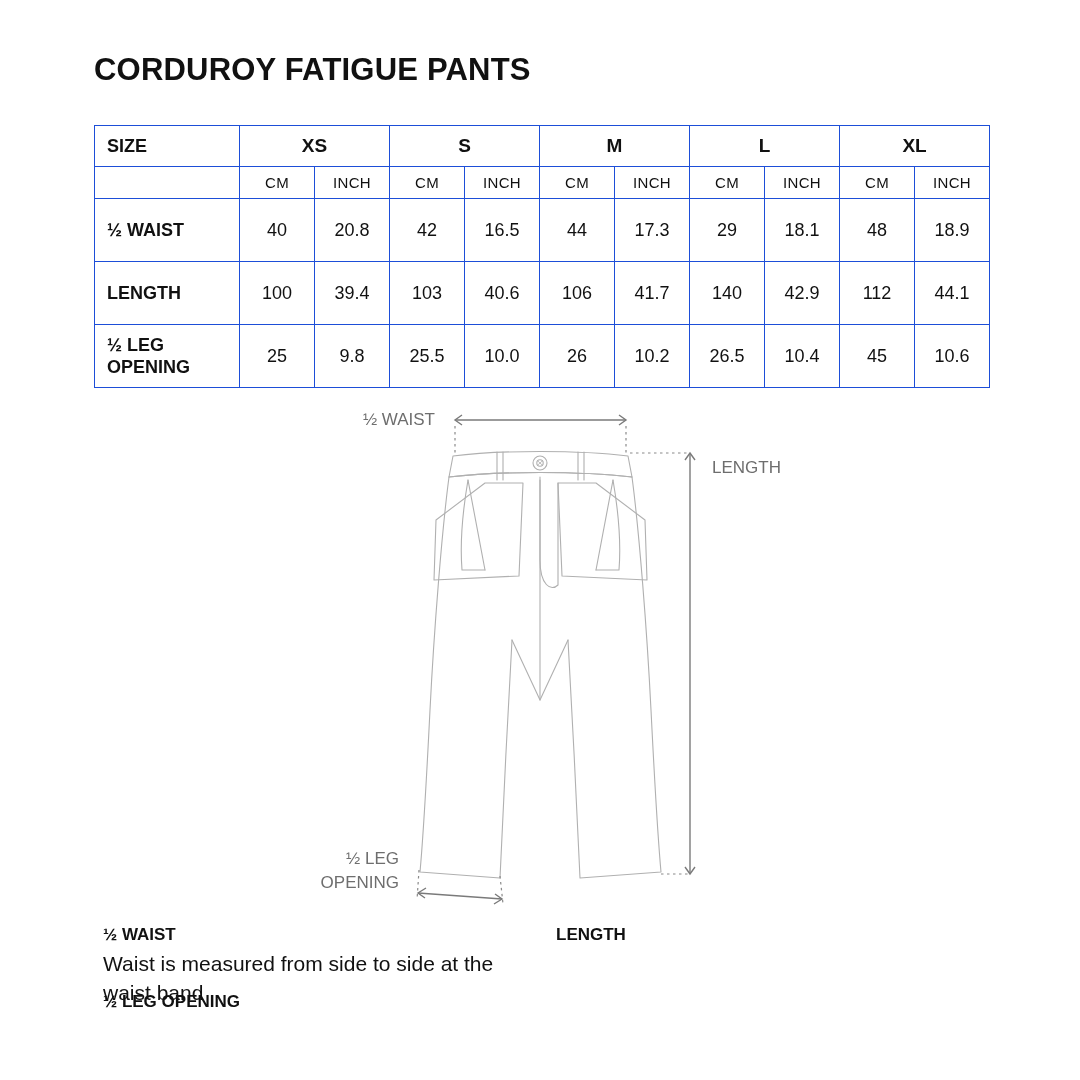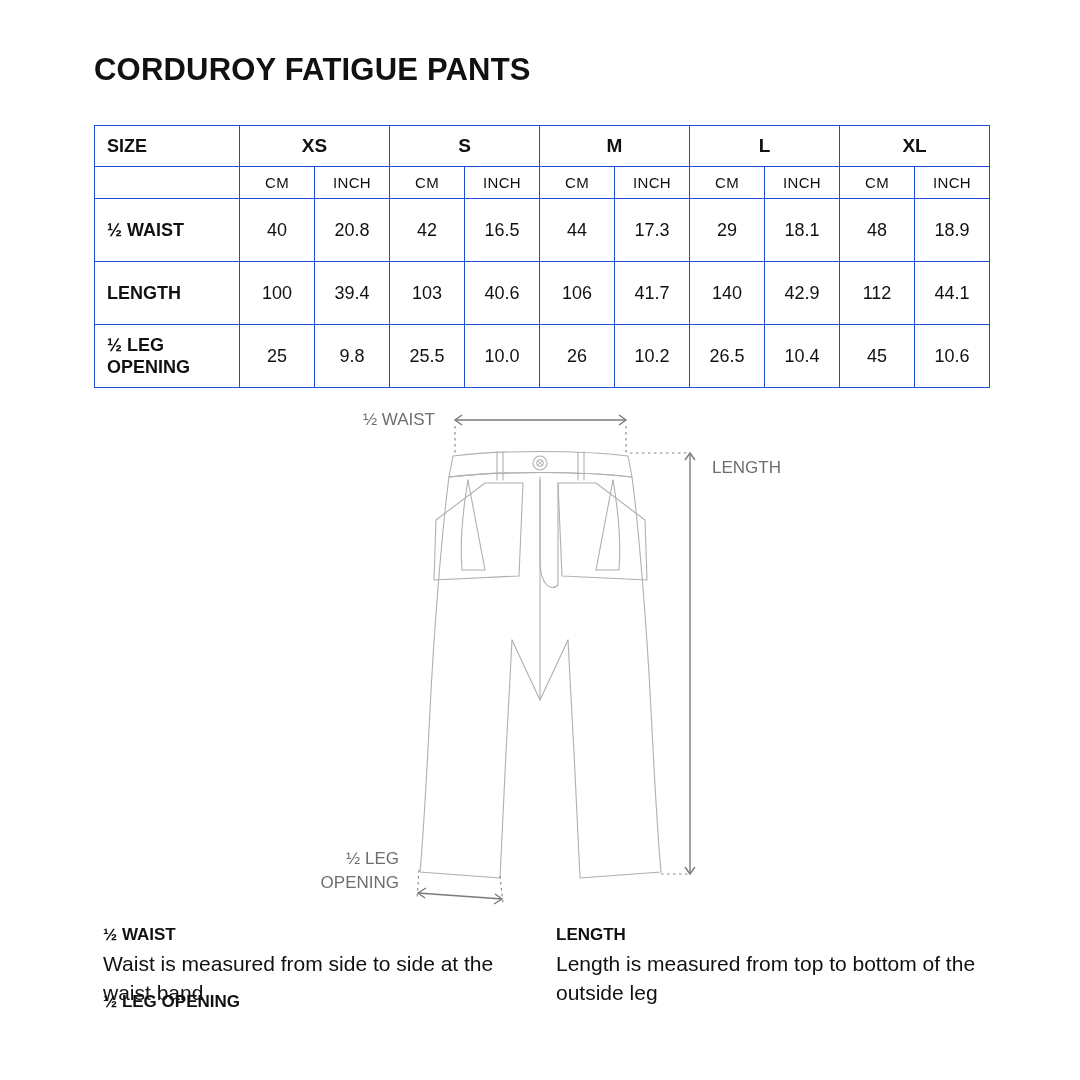--- a/index.html
+++ b/index.html
@@ -271,18 +271,17 @@
 </svg>
 </div>
 
 <div class="desc-block desc-col-left w-left" style="top:924px;">
   <p class="desc-term">½ WAIST</p>
   <p class="desc-text">Waist is measured from side to side at the waist band</p>
 </div>
 
 <div class="desc-block desc-col-right w-right" style="top:924px;">
   <p class="desc-term">LENGTH</p>
-  <p class="desc-text">Length is measured from top to bottom of the outside leg</p>
 </div>
 
 <div class="desc-block desc-col-left w-left" style="top:991px;">
   <p class="desc-term">½ LEG OPENING</p>
 </div>
 
 </body></html>

